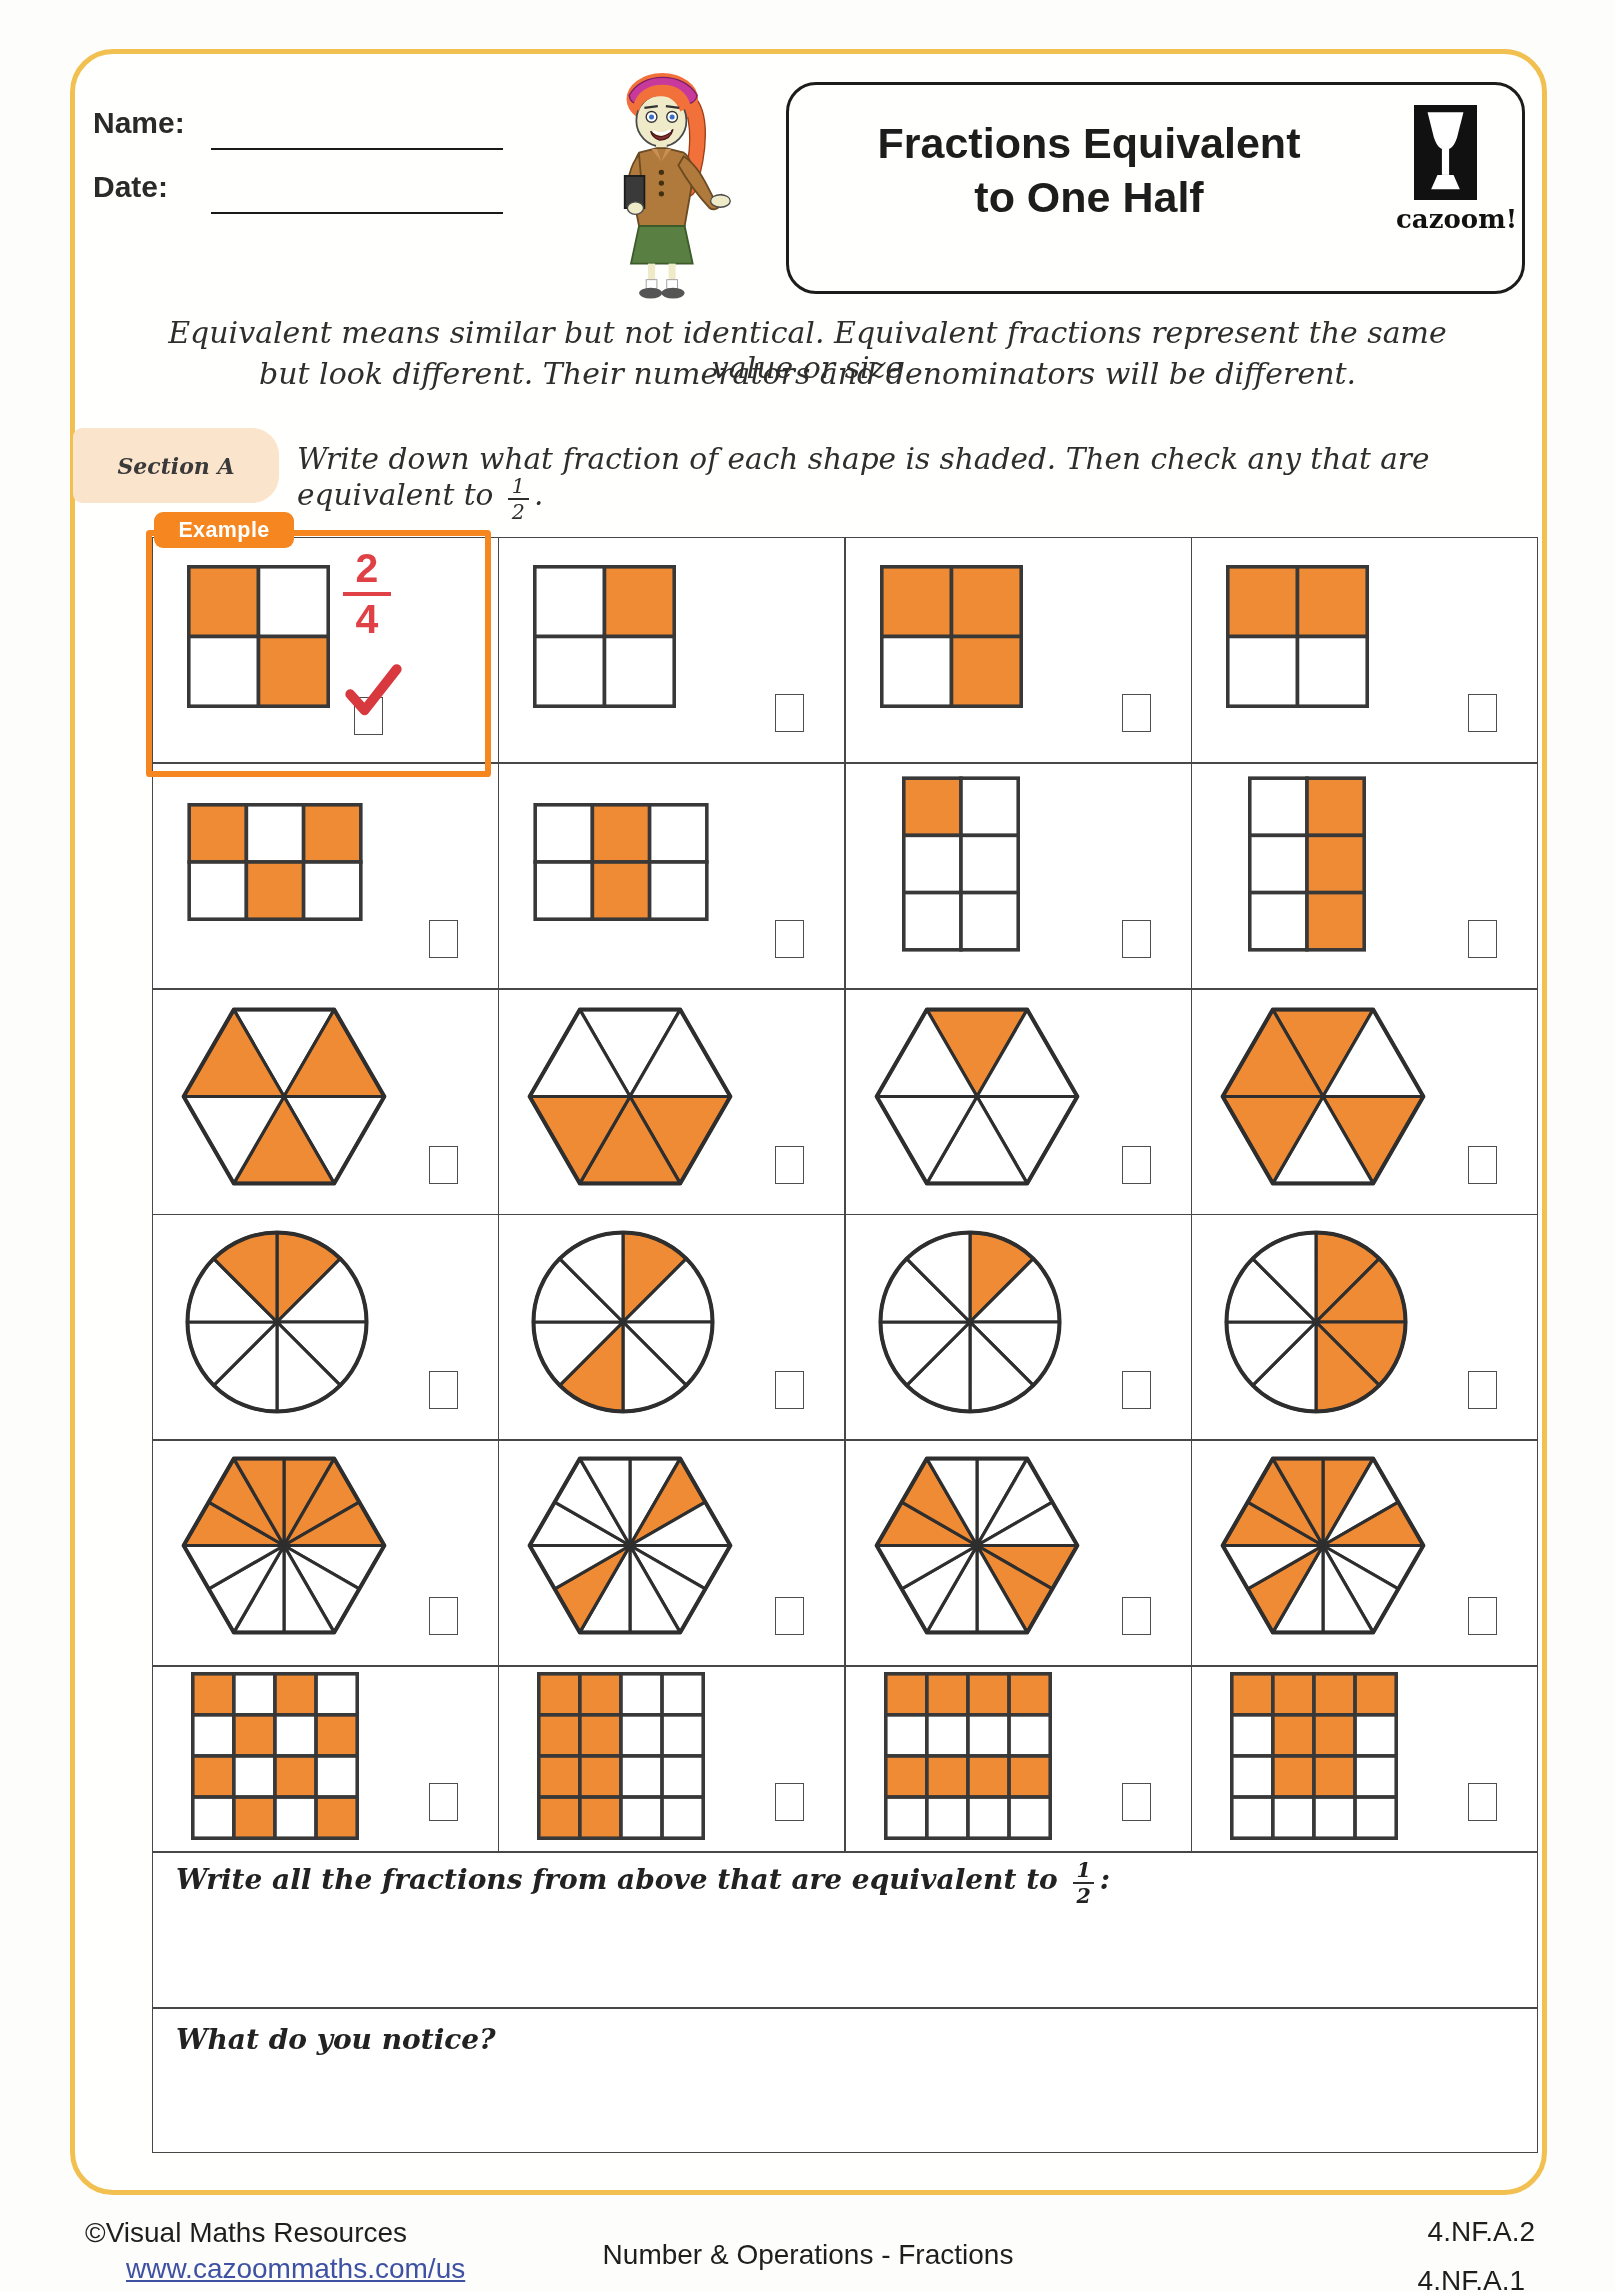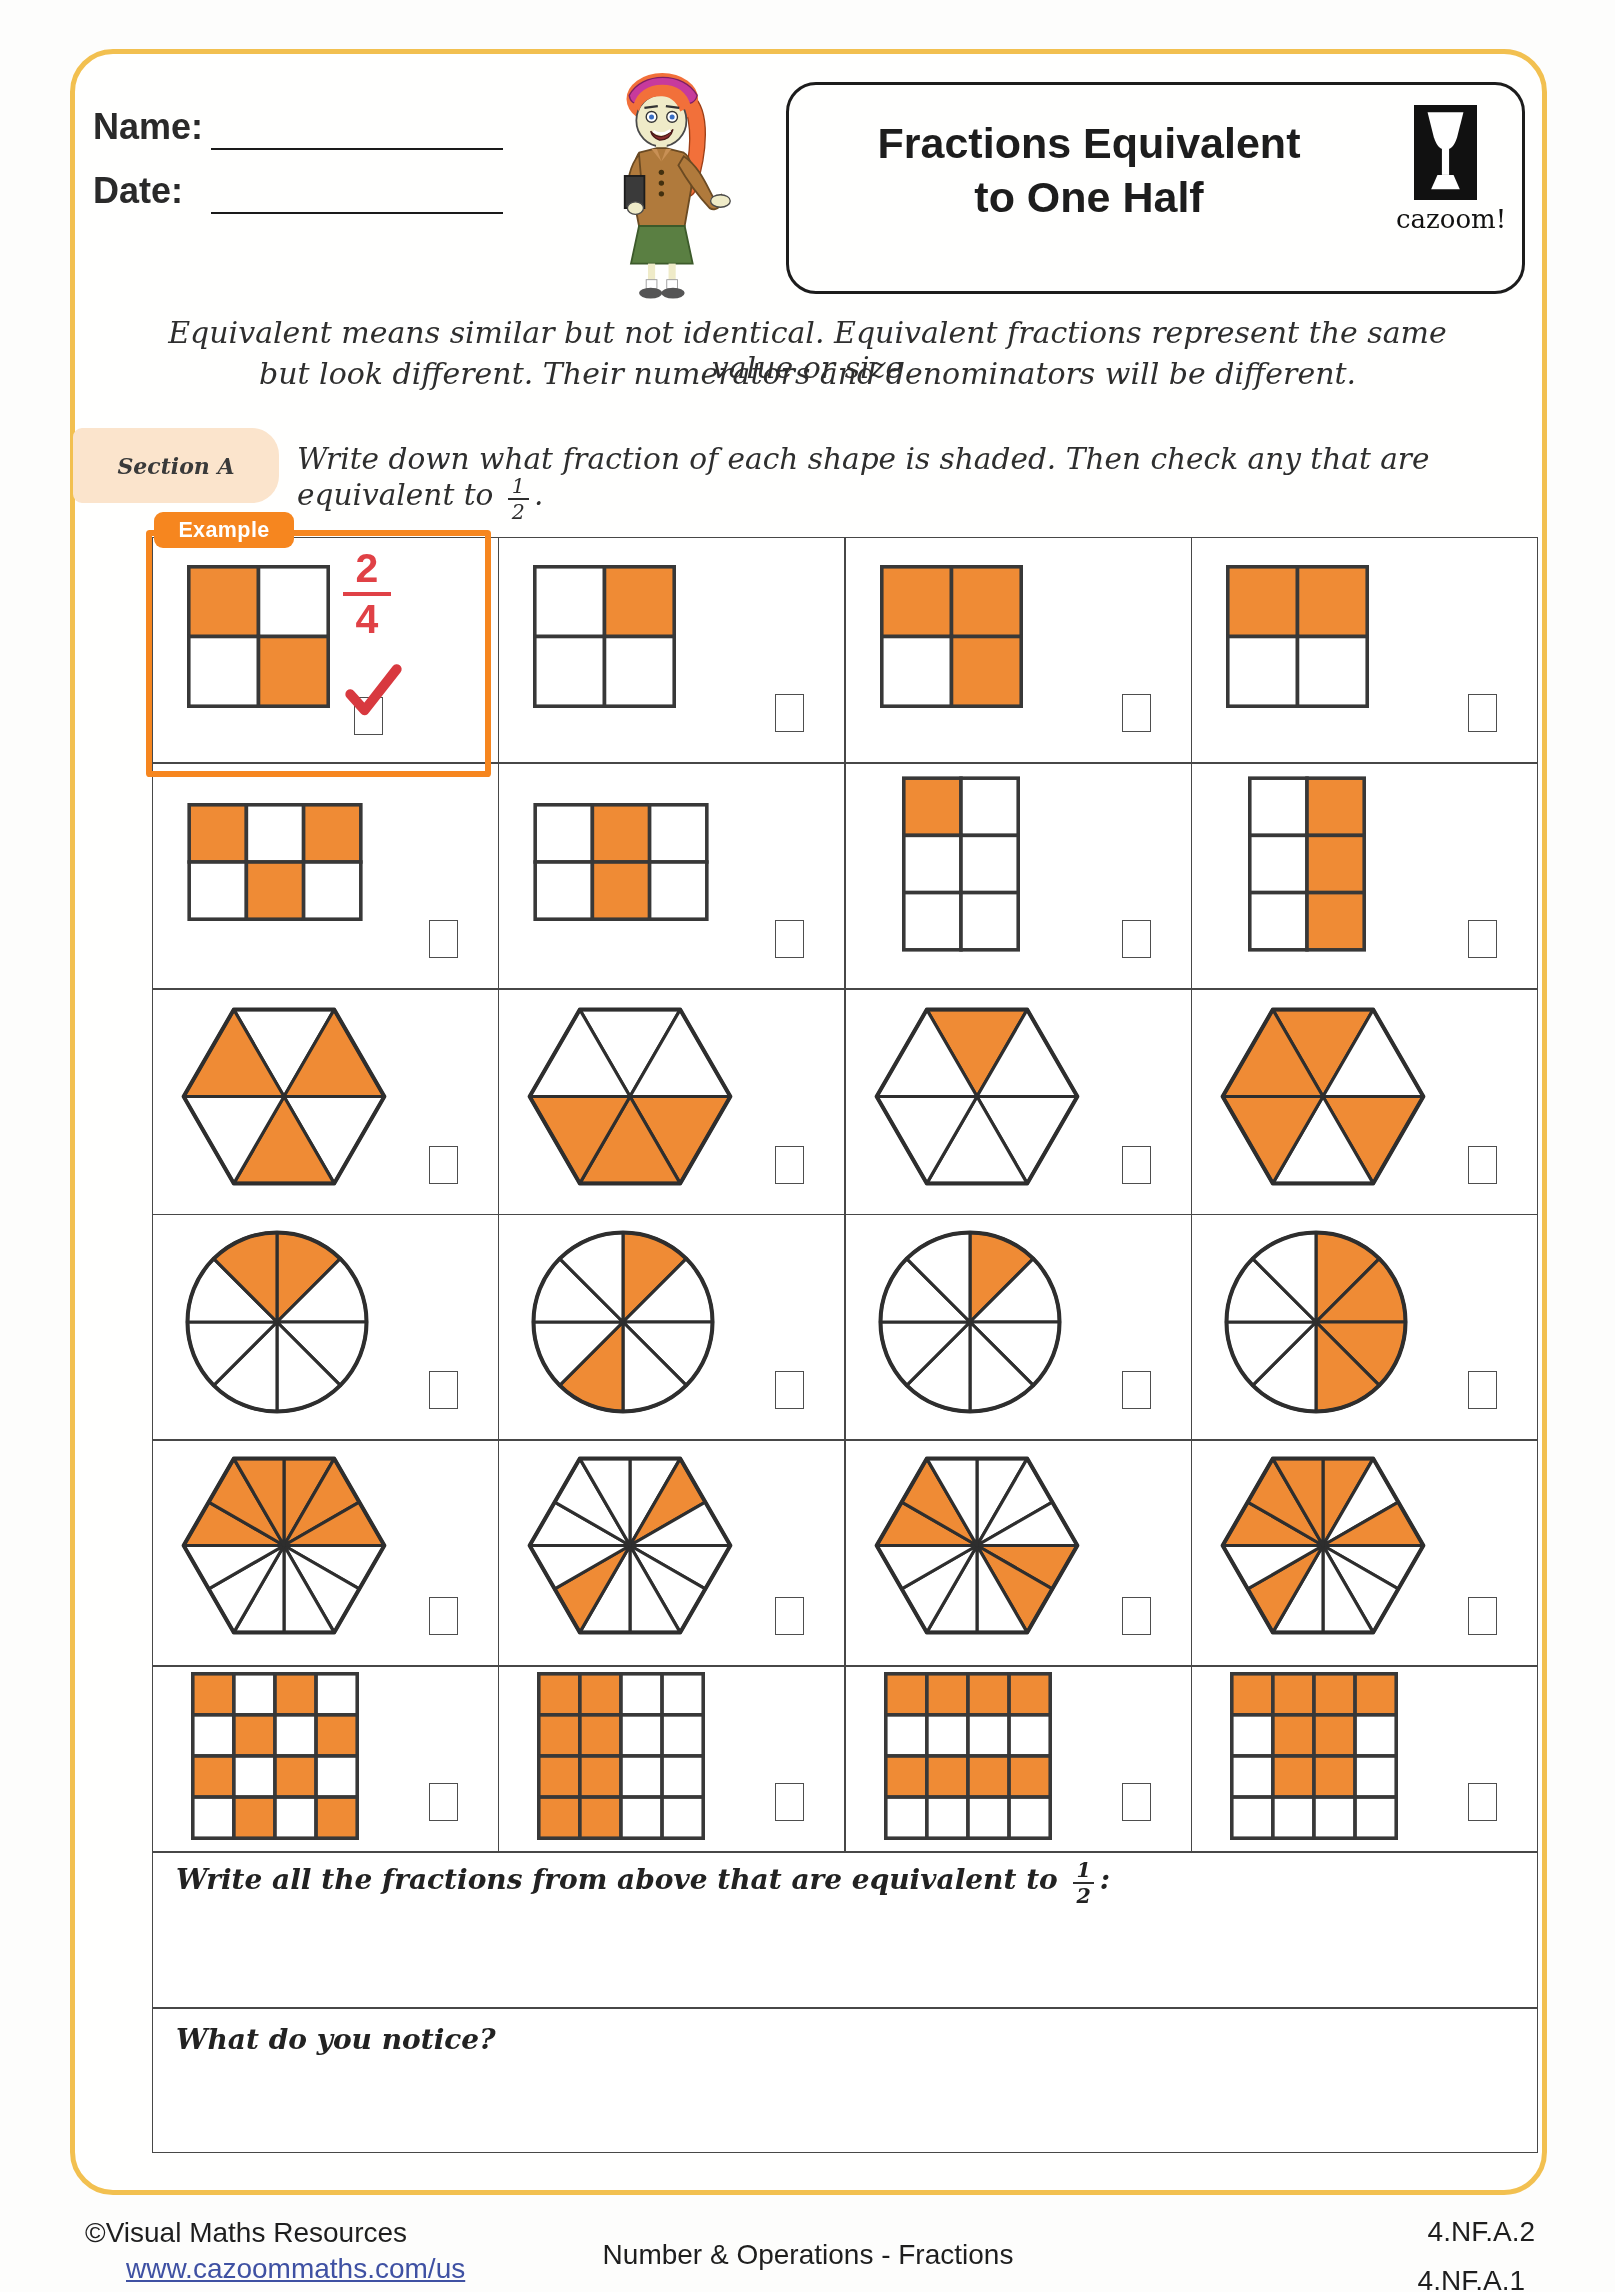--- a/index.html
+++ b/index.html
@@ -2,29 +2,29 @@
 <html style="font-size:14.3px"><head>
 <meta charset="utf-8">
 <style>
   html,body{margin:0;padding:0;background:#fdfdfc;}
   #page{position:relative;width:1616px;height:2293px;background:#fdfdfc;overflow:hidden;
         font-family:"Liberation Sans",sans-serif;color:#1d1d1d;}
   
   .frame{position:absolute;left:70px;top:49px;width:1467px;height:2136px;
          border:5.4px solid #F2C050;border-radius:43px;background:#fffffe;}
   
-  .fieldlabel{position:absolute;font-weight:bold;font-size:36px;color:#2a2a2a;}
+  .fieldlabel{position:absolute;font-weight:bold;font-size:30px;color:#2a2a2a;}
   .fieldline{position:absolute;height:0;border-bottom:2.7px solid #1a1a1a;}
   .titlebox{position:absolute;left:786px;top:82px;width:733px;height:206px;
             border:3.6px solid #1c1c1c;border-radius:30px;background:#fffffe;}
   .titletext{position:absolute;left:36px;top:32px;width:528px;text-align:center;
              font-size:43px;font-weight:bold;line-height:1.25;color:#1d1d1d;}
   .logo{position:absolute;right:27px;top:19.7px;width:99px;text-align:center;}
   .logo .mark{display:inline-block;width:63px;height:95px;background:#111;}
-  .logo .word{font-family:"DejaVu Serif",serif;font-weight:normal;font-size:26px;color:#111;margin-top:1.8px;}
+  .logo .word{font-family:"DejaVu Serif",serif;font-weight:bold;font-size:26px;color:#111;margin-top:1.8px;}
   
   .intro{position:absolute;left:125px;width:1365px;text-align:center;
          font-family:"DejaVu Serif",serif;font-style:italic;font-size:30px;color:#2e2e2e;}
   
   .pill{position:absolute;left:73px;top:428px;width:206px;height:75px;background:#FBE4CC;
         border-radius:9px 27px 27px 9px;display:flex;align-items:center;justify-content:center;
         font-family:"DejaVu Serif",serif;font-style:italic;font-weight:bold;font-size:22px;color:#3a3a3a;}
   .instr{position:absolute;left:297px;top:442px;width:1191px;
          font-family:"DejaVu Serif",serif;font-style:italic;font-size:29.6px;color:#2e2e2e;}
   .ifrac{display:inline-block;text-align:center;vertical-align:-14.3px;line-height:1;

